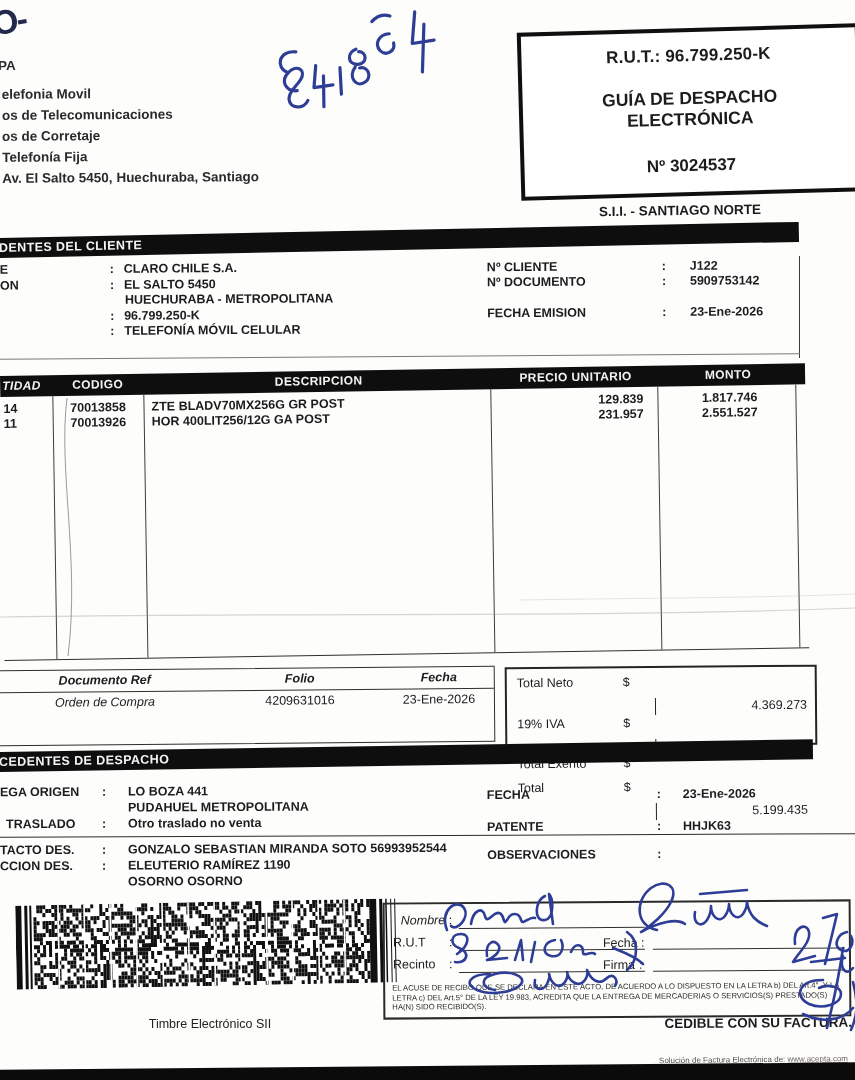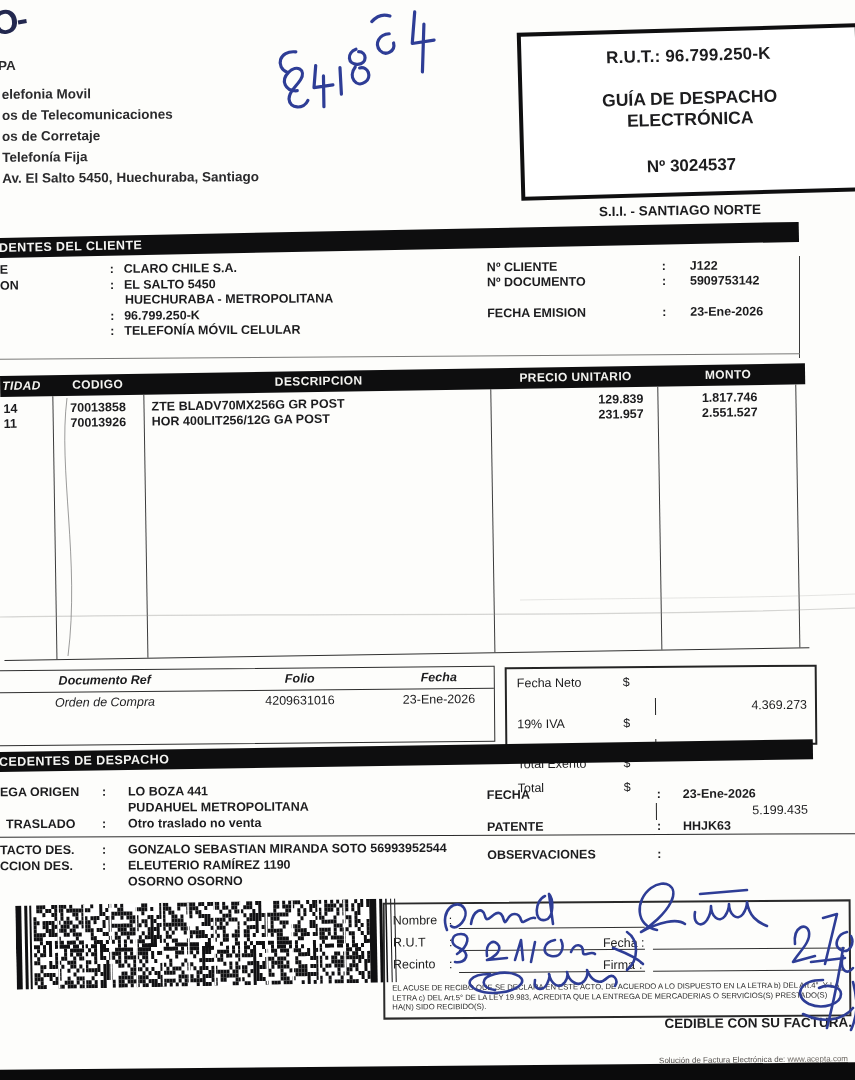--- a/index.html
+++ b/index.html
@@ -209,21 +209,21 @@
     </div>
     <div class="refrow">
       <span class="rc1">Orden de Compra</span>
       <span class="rc2" style="font-style:normal;">4209631016</span>
       <span class="rc3" style="font-style:normal;">23-Ene-2026</span>
     </div>
   </div>
 
   <div class="abs totbox" style="left:505px;top:666px;">
     <div class="trow">
-      <span class="tlbl">Fecha Neto</span>
+      <span class="tlbl">Total Neto</span>
       <span class="tcur">$</span>
       <span class="tval">4.369.273</span>
     </div>
     <div class="trow">
       <span class="tlbl">19% IVA</span>
       <span class="tcur">$</span>
       <span class="tval">830.162</span>
     </div>
     <div class="trow">
       <span class="tlbl">Total Exento</span>
@@ -1546,24 +1546,25 @@
           <rect x="198" y="0" width="1.6" height="84"></rect>
           <rect x="224" y="0" width="1.6" height="84"></rect>
           <rect x="250" y="0" width="1.6" height="84"></rect>
           <rect x="276" y="0" width="1.6" height="84"></rect>
           <rect x="302" y="0" width="1.6" height="84"></rect>
           <rect x="328" y="0" width="1.6" height="84"></rect>
         </g>
       </svg>
   </div>
   <div class="abs stamp-cap" style="left:30px;top:1016px;width:360px;">
+    <div>Timbre Electrónico SII</div>
   </div>
 
   <div class="abs sigbox" style="left:383px;top:901px;">
-    <span class="siglbl" style="left:8px;top:9px;">Nombre</span>
+    <span class="siglbl" style="left:16px;top:9px;font-style:italic;">Nombre</span>
     <span class="siglbl" style="left:64px;top:9px;">:</span>
     <span class="siglbl" style="left:8px;top:31px;">R.U.T</span>
     <span class="siglbl" style="left:64px;top:31px;">:</span>
     <span class="siglbl" style="left:8px;top:53px;">Recinto</span>
     <span class="siglbl" style="left:64px;top:53px;">:</span>
 
     <span class="siglbl" style="left:218px;top:33px;">Fecha</span>
     <span class="siglbl" style="left:256px;top:33px;">:</span>
     <span class="siglbl" style="left:218px;top:55px;">Firma</span>
     <span class="siglbl" style="left:254px;top:55px;">:</span>

